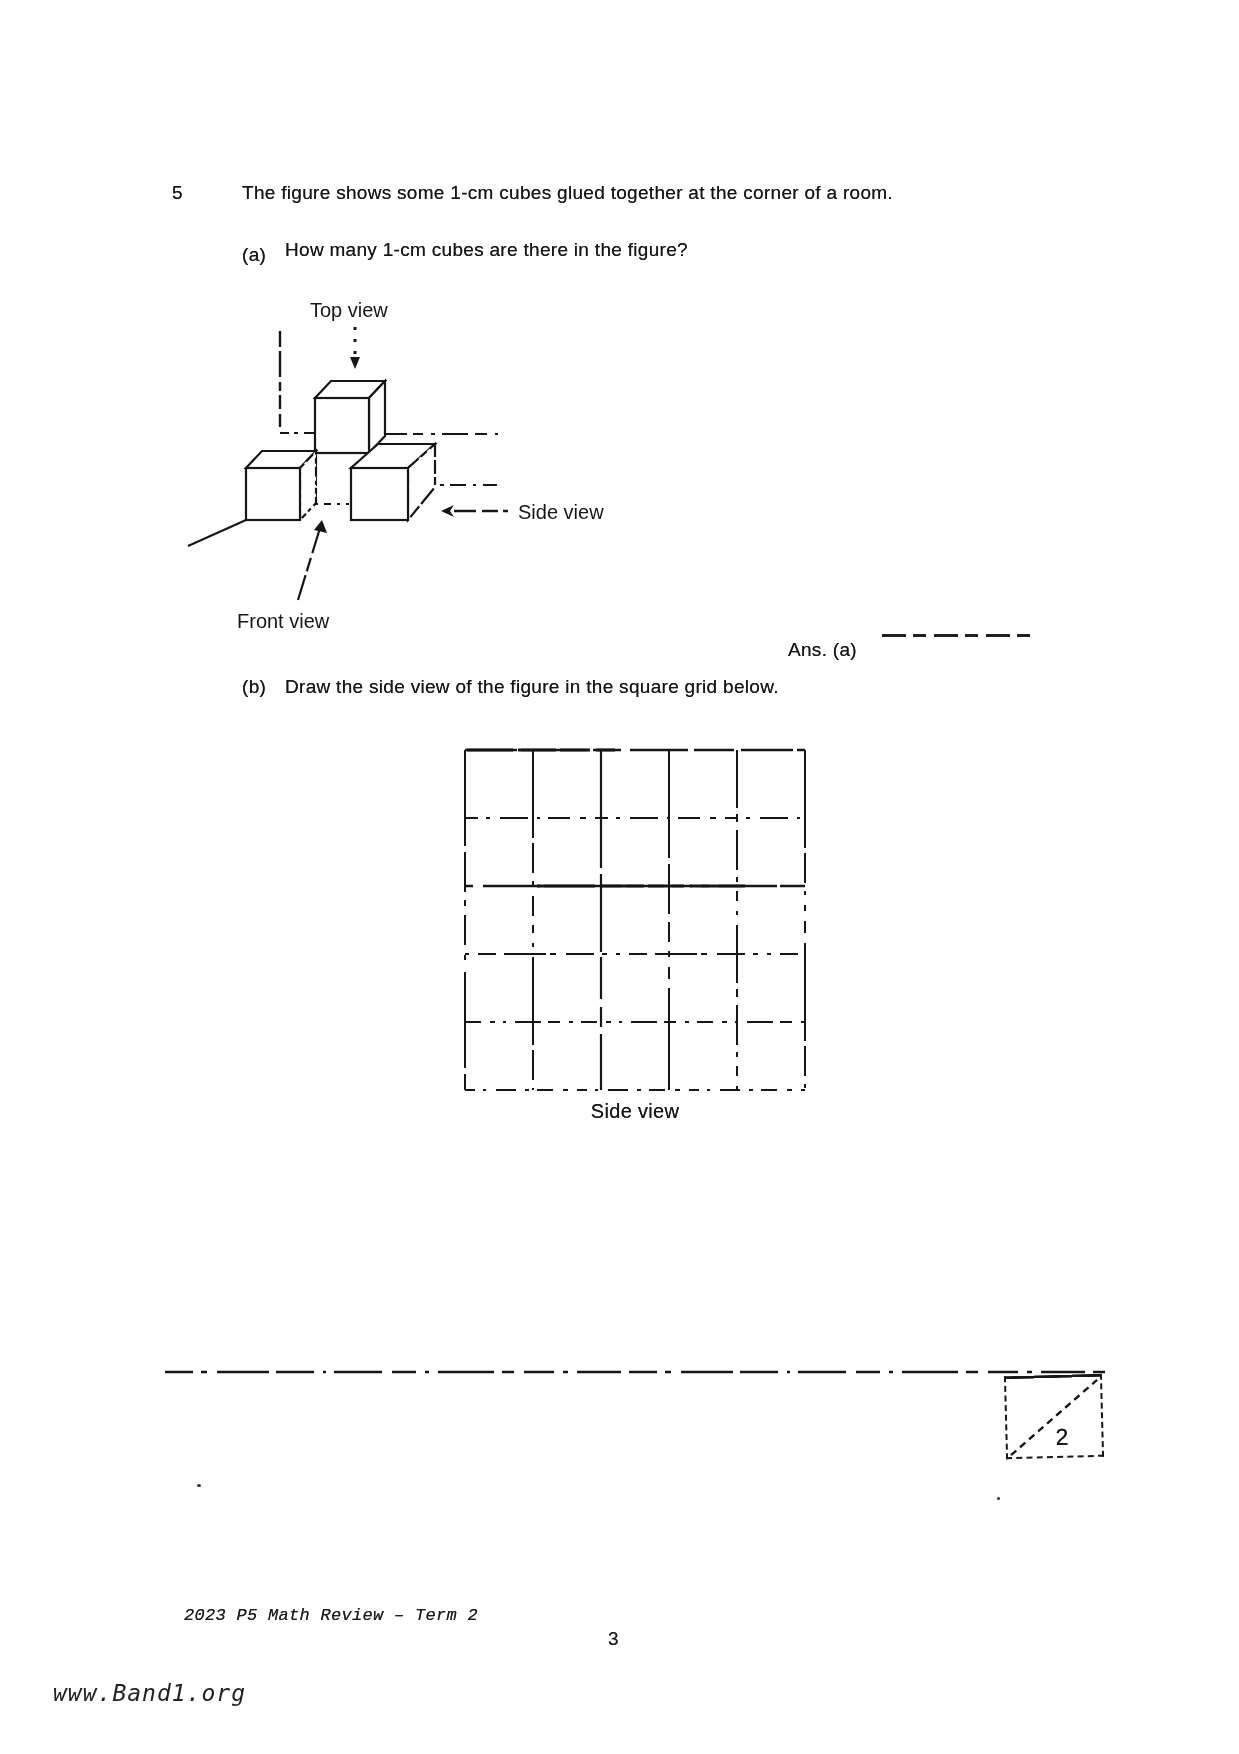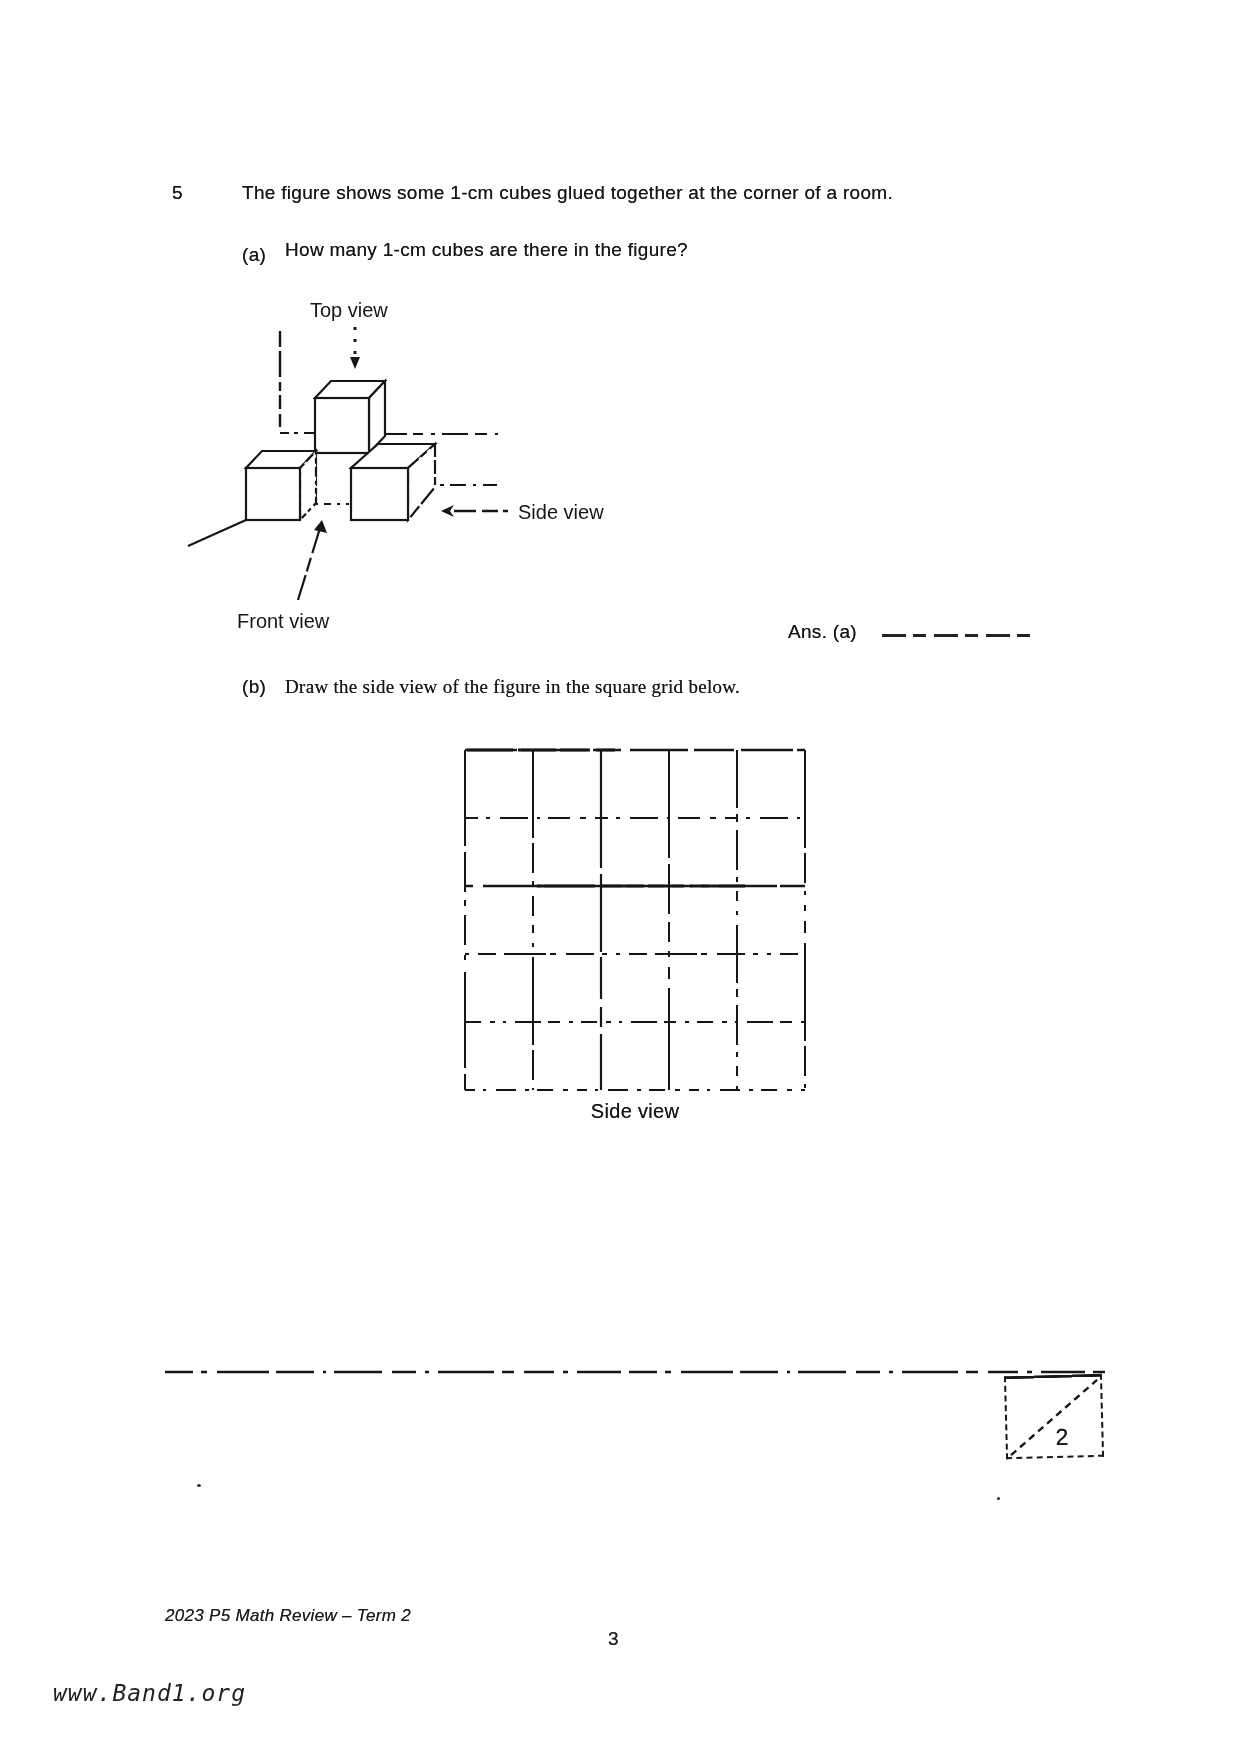--- a/index.html
+++ b/index.html
@@ -105,25 +105,25 @@
     </g>
     <text x="368" y="239" font-size="20">Side view</text>
 
     <g>
       <line class="stroke" x1="148" y1="320" x2="170" y2="248" stroke-width="2.2" stroke-dasharray="26 4 14 5"></line>
       <polygon points="172,240 177,253 164,250" fill="#161616"></polygon>
     </g>
     <text x="87" y="348" font-size="20">Front view</text>
   </svg>
 
-  <div class="abs scan qtext" style="left:788px;top:621px;">Ans. (a)</div>
+  <div class="abs scan qtext" style="left:788px;top:639px;">Ans. (a)</div>
   <div class="abs ans-line" style="left:882px;top:634px;width:153px;"></div>
 
   <div class="abs scan qtext" style="left:242px;top:676px;">(b)</div>
-  <div class="abs scan qtext" style="left:285px;top:676px;font-family:Liberation Serif, serif;">Draw the side view of the figure in the square grid below.</div>
+  <div class="abs scan qtext" style="left:285px;top:676px;">Draw the side view of the figure in the square grid below.</div>
 
   <svg class="abs" style="left:455px;top:740px;" width="360" height="360" viewBox="0 0 360 360">
     <g class="stroke" stroke="#161616">
 
       <line x1="10" y1="10" x2="350" y2="10" stroke-width="2.5" stroke-dasharray="52 4 66 6 28 9 58 6 40 7"></line>
       <line x1="10" y1="78" x2="350" y2="78" stroke-width="2" stroke-dasharray="13 8 4 10 28 9 3 8 22 10 6 9"></line>
       <line x1="10" y1="146" x2="350" y2="146" stroke-width="2.5" stroke-dasharray="8 10 58 3 78 4 38 8 20 9"></line>
       <line x1="10" y1="214" x2="350" y2="214" stroke-width="2" stroke-dasharray="4 9 18 8 42 4 6 10 28 8 5 9"></line>
       <line x1="10" y1="282" x2="350" y2="282" stroke-width="2" stroke-dasharray="16 9 5 8 3 9 26 7 12 9 4 8"></line>
       <line x1="10" y1="350" x2="350" y2="350" stroke-width="2" stroke-dasharray="10 8 3 10 20 9 4 8 16 10 5 9"></line>
@@ -149,18 +149,18 @@
   <div class="abs score-box" style="left:1005px;top:1375px;">
     <svg width="94" height="79" viewBox="0 0 94 79" style="position:absolute;left:0;top:0;">
       <line x1="3" y1="76" x2="91" y2="3" stroke="#171717" stroke-width="2.4" stroke-dasharray="7 5"></line>
     </svg>
     <span class="mark">2</span>
   </div>
 
   <div class="abs speck" style="left:197px;top:1484px;width:4px;height:3px;"></div>
   <div class="abs speck" style="left:997px;top:1497px;width:3px;height:3px;"></div>
 
-  <div class="abs scan footer-title" style="left:165px;top:1606px;">2023 P5 Math Review – Term 2</div>
+  <div class="abs scan footer-title" style="left:184px;top:1606px;font-family:Liberation Mono, monospace;">2023 P5 Math Review – Term 2</div>
   <div class="abs scan page-num" style="left:608px;top:1628px;">3</div>
 
   <div class="abs watermark" style="left:53px;top:1680px;">www.Band1.org</div>
 
 </div>
 
 </body></html>

